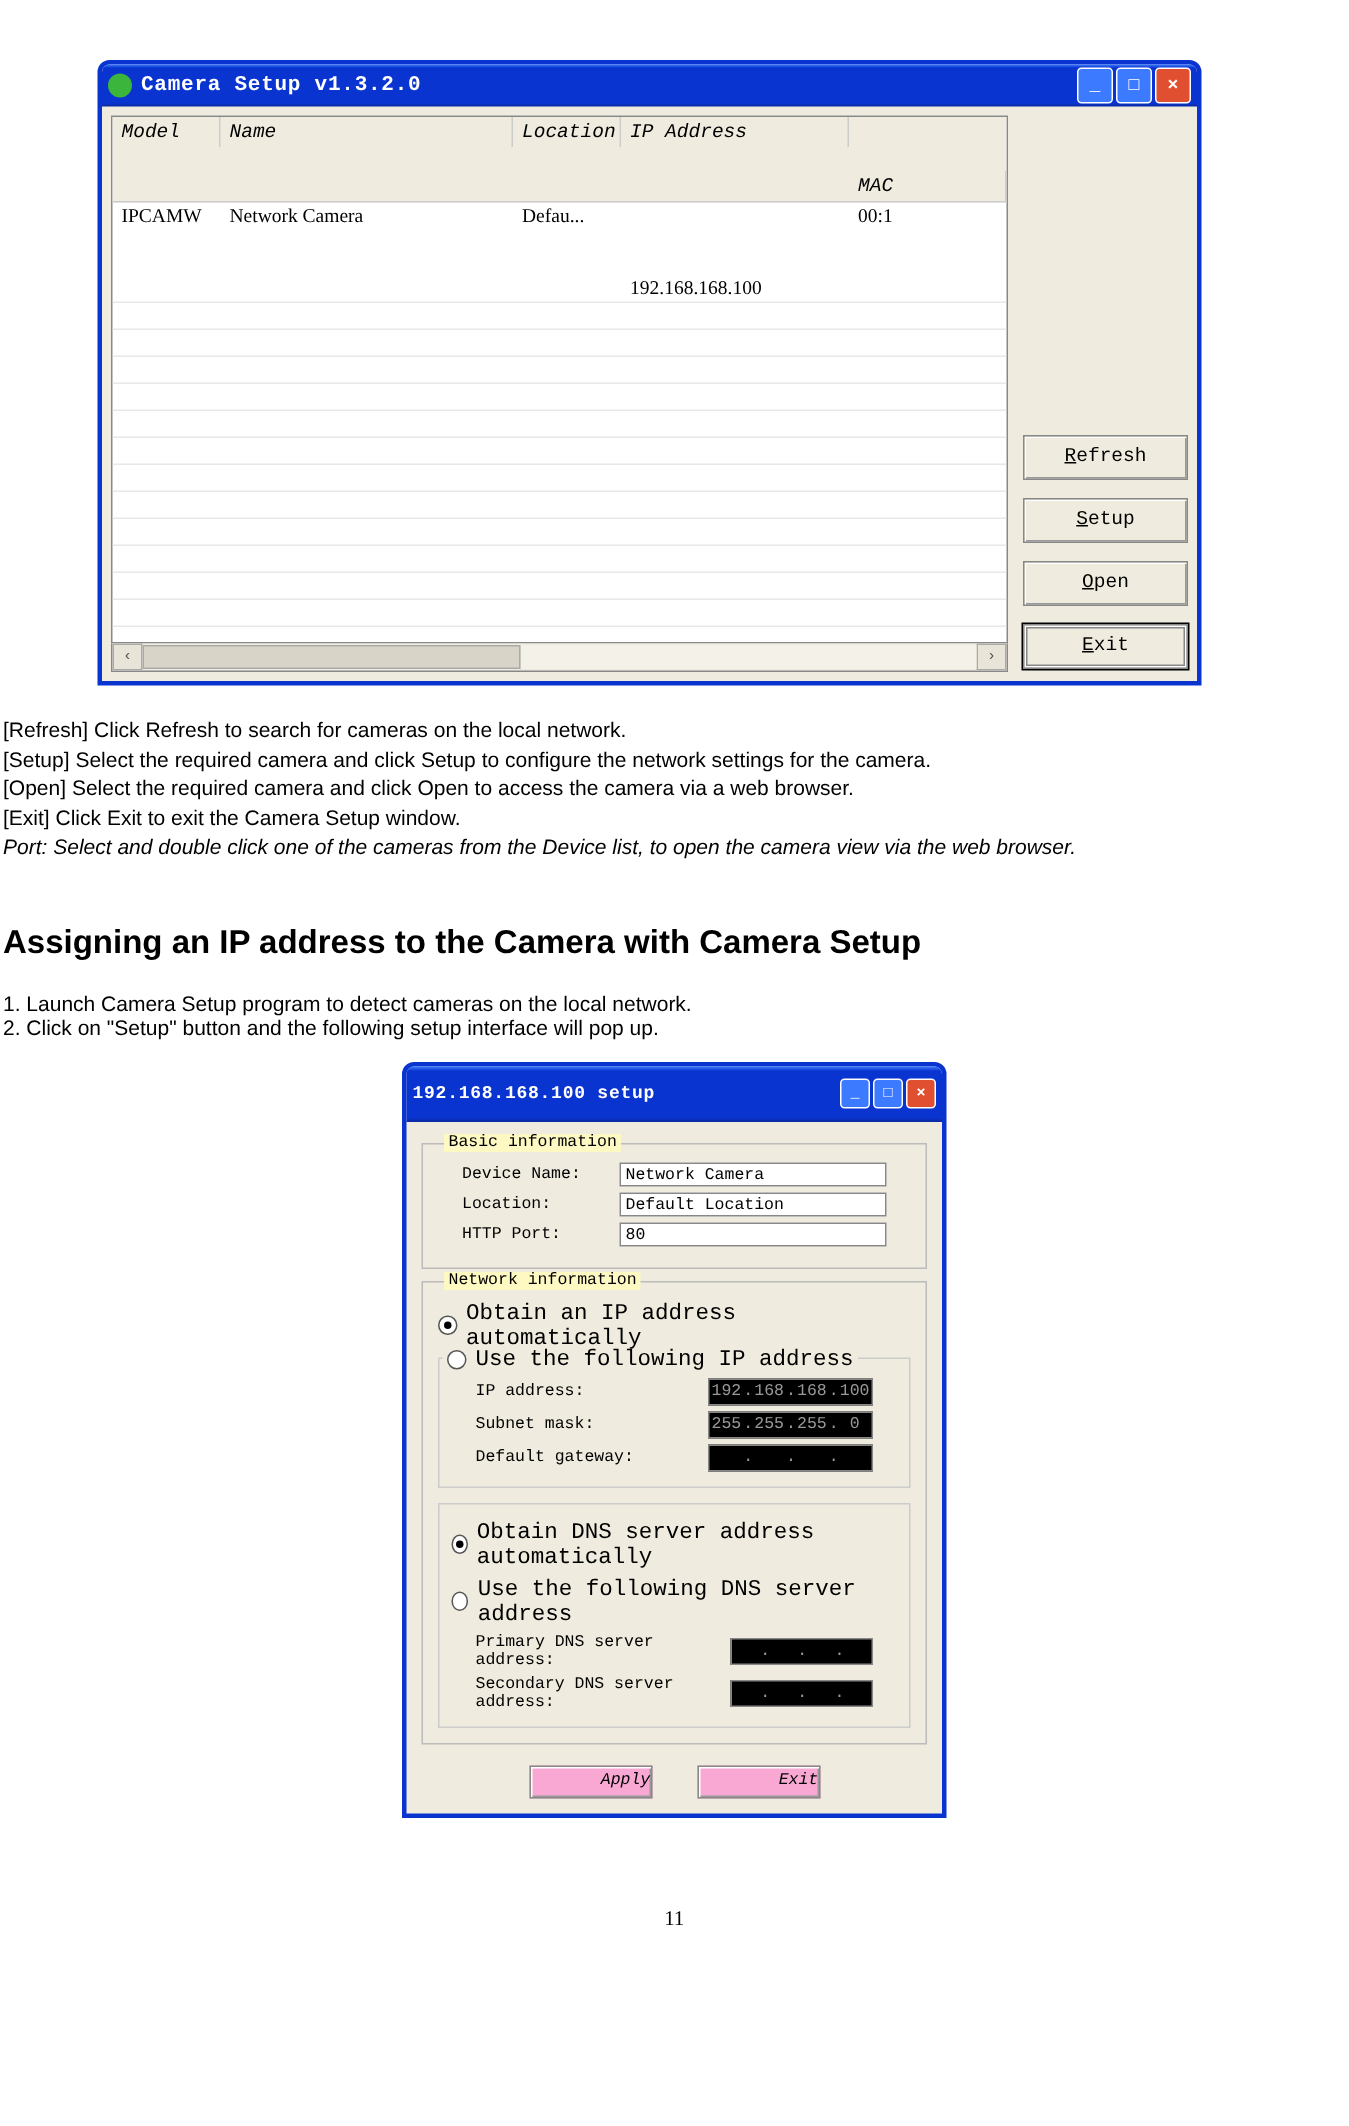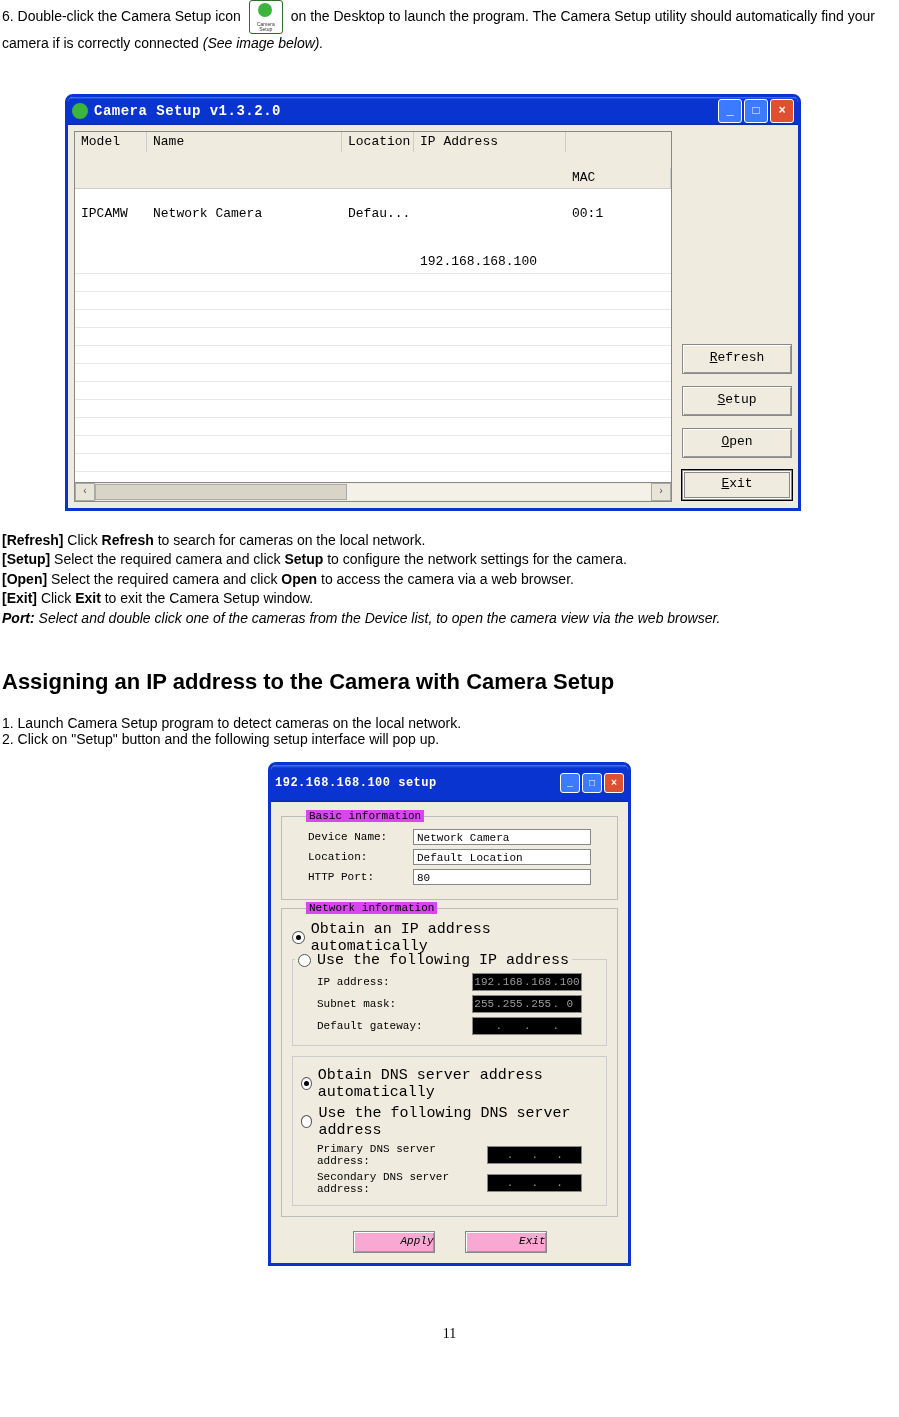--- a/index.html
+++ b/index.html
@@ -43,21 +43,21 @@
     position: absolute;
     bottom: 1px;
     left: 0;
     right: 0;
     font-size: 5px;
     text-align: center;
     color: #333;
     line-height: 1;
   }
   .italic { font-style: italic; }
-  .bold { font-weight: bold; }
+  .bold { font-weight: normal; }
 
   
   .window1-wrap {
     margin: 40px auto 20px 63px;
     width: 736px;
   }
   .window1 {
     border: 3px solid #0a34d0;
     border-radius: 8px 8px 0 0;
     background: #efebde;
@@ -114,43 +114,44 @@
   .table {
     border: 1px solid #888;
     background: #fff;
     height: 350px;
     overflow: hidden;
   }
   .thead {
     display: flex;
     background: #efebde;
     border-bottom: 1px solid #ccc;
+    font-style: italic;
   }
   .th {
     padding: 2px 6px;
     border-right: 1px solid #ccc;
     font-family: "Courier New", monospace;
     box-sizing: border-box;
     height: 20px;
     line-height: 16px;
   }
   .th1 { width: 72px; }
   .th2 { width: 195px; }
   .th3 { width: 72px; }
   .th4 { width: 152px; }
   .th5 { flex: 1; margin-top: 36px; }
   .trow {
     display: flex;
   }
   .td {
-    padding: 18px 6px;
+    padding: 2px 6px;
     box-sizing: border-box;
     height: 18px;
     line-height: 14px;
-    font-family: Liberation Mono, monospace;
+    font-family: Liberation Serif, serif;
   }
   .td1 { width: 72px; }
   .td2 { width: 195px; }
   .td3 { width: 72px; }
   .td4 { width: 152px; margin-top: 48px; }
   .td5 { flex: 1; }
   .rowlines .bline {
     border-top: 1px solid #e8e8e8;
     height: 17px;
   }
@@ -244,22 +245,22 @@
   }
   .groupbox {
     border: 1px solid #bbb;
     margin-top: 8px;
     padding: 8px 10px 10px;
     position: relative;
   }
   .groupbox .legend {
     position: absolute;
     top: -7px;
-    left: 24px;
-    background: #d946ef;
+    left: 14px;
+    background: #fef9c3;
     padding: 0 3px;
     font-size: 11px;
   }
   .formrow {
     display: flex;
     align-items: center;
     margin: 4px 16px;
   }
   .formrow .lbl {
     width: 105px;
@@ -354,26 +355,20 @@
     font-family: "Times New Roman", serif;
     font-size: 14px;
     margin-top: 60px;
     padding-bottom: 10px;
   }
 </style>
 </head>
 <body>
 
 <div class="page">
-  <div class="intro">
-    <span>6. Double-click the Camera Setup icon </span>
-    <span class="desktop-icon"></span>
-    <span> on the Desktop to launch the program. The Camera Setup utility should automatically find your camera if is correctly connected </span>
-    <span class="italic">(See image below).</span>
-  </div>
 
   <div class="window1-wrap">
     <div class="window1">
       <div class="titlebar">
         <div class="tb-icon"></div>
         <div class="tb-title">Camera Setup v1.3.2.0</div>
         <div class="winbtns">
           <div class="winbtn min">_</div>
           <div class="winbtn max">□</div>
           <div class="winbtn close">×</div>

